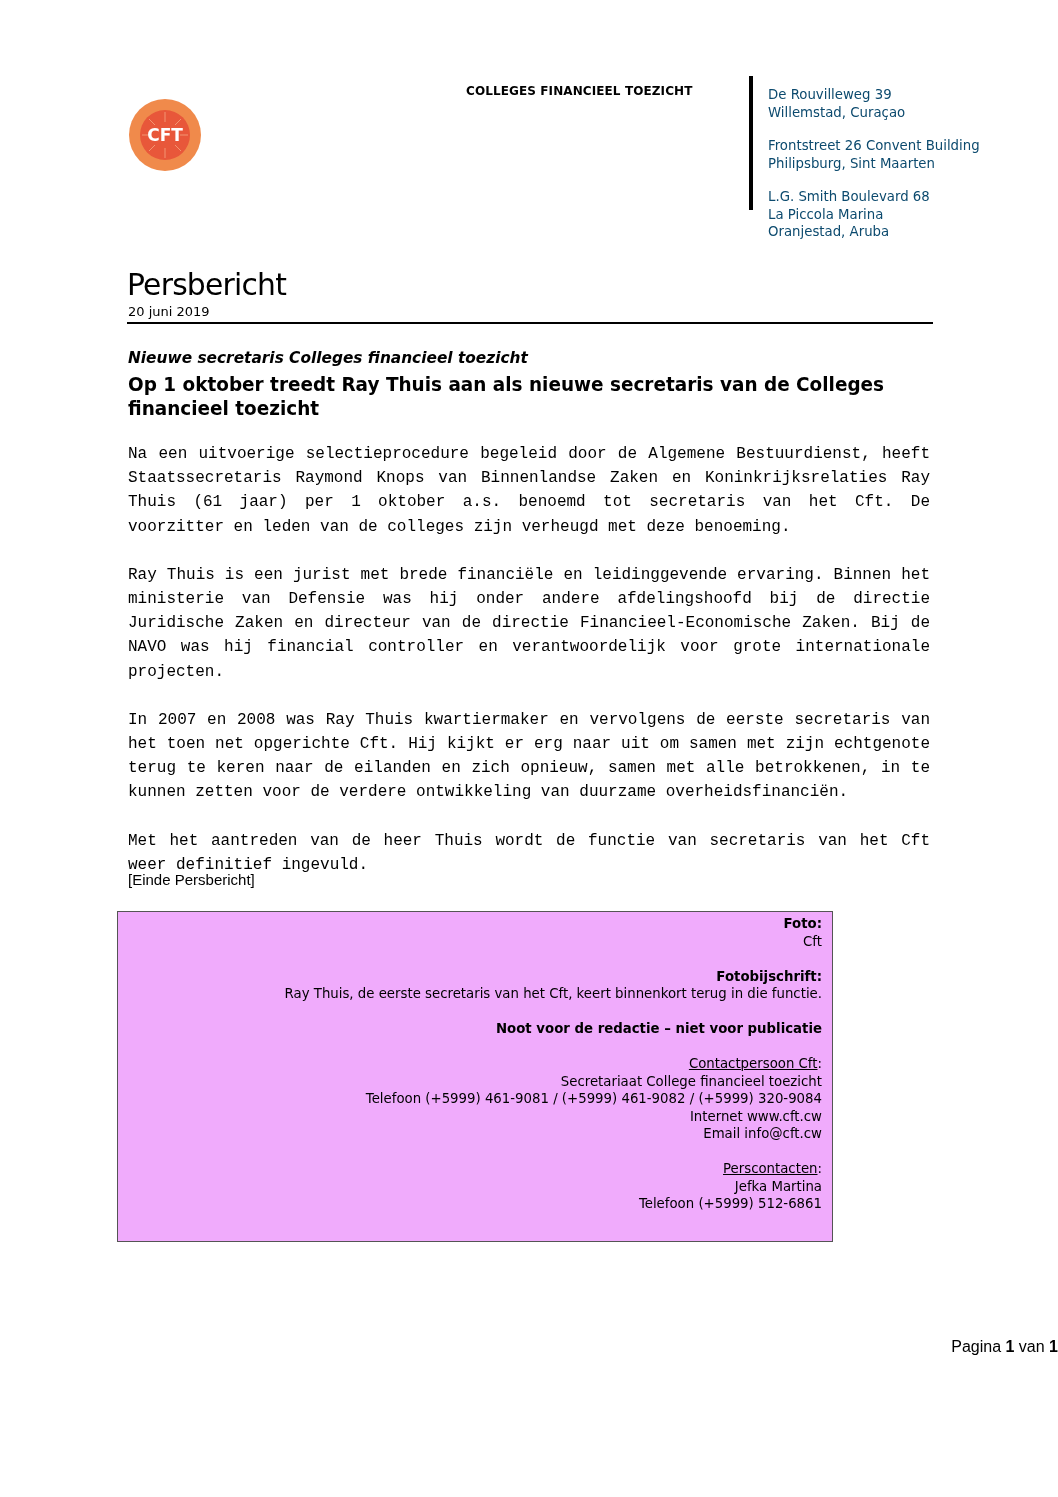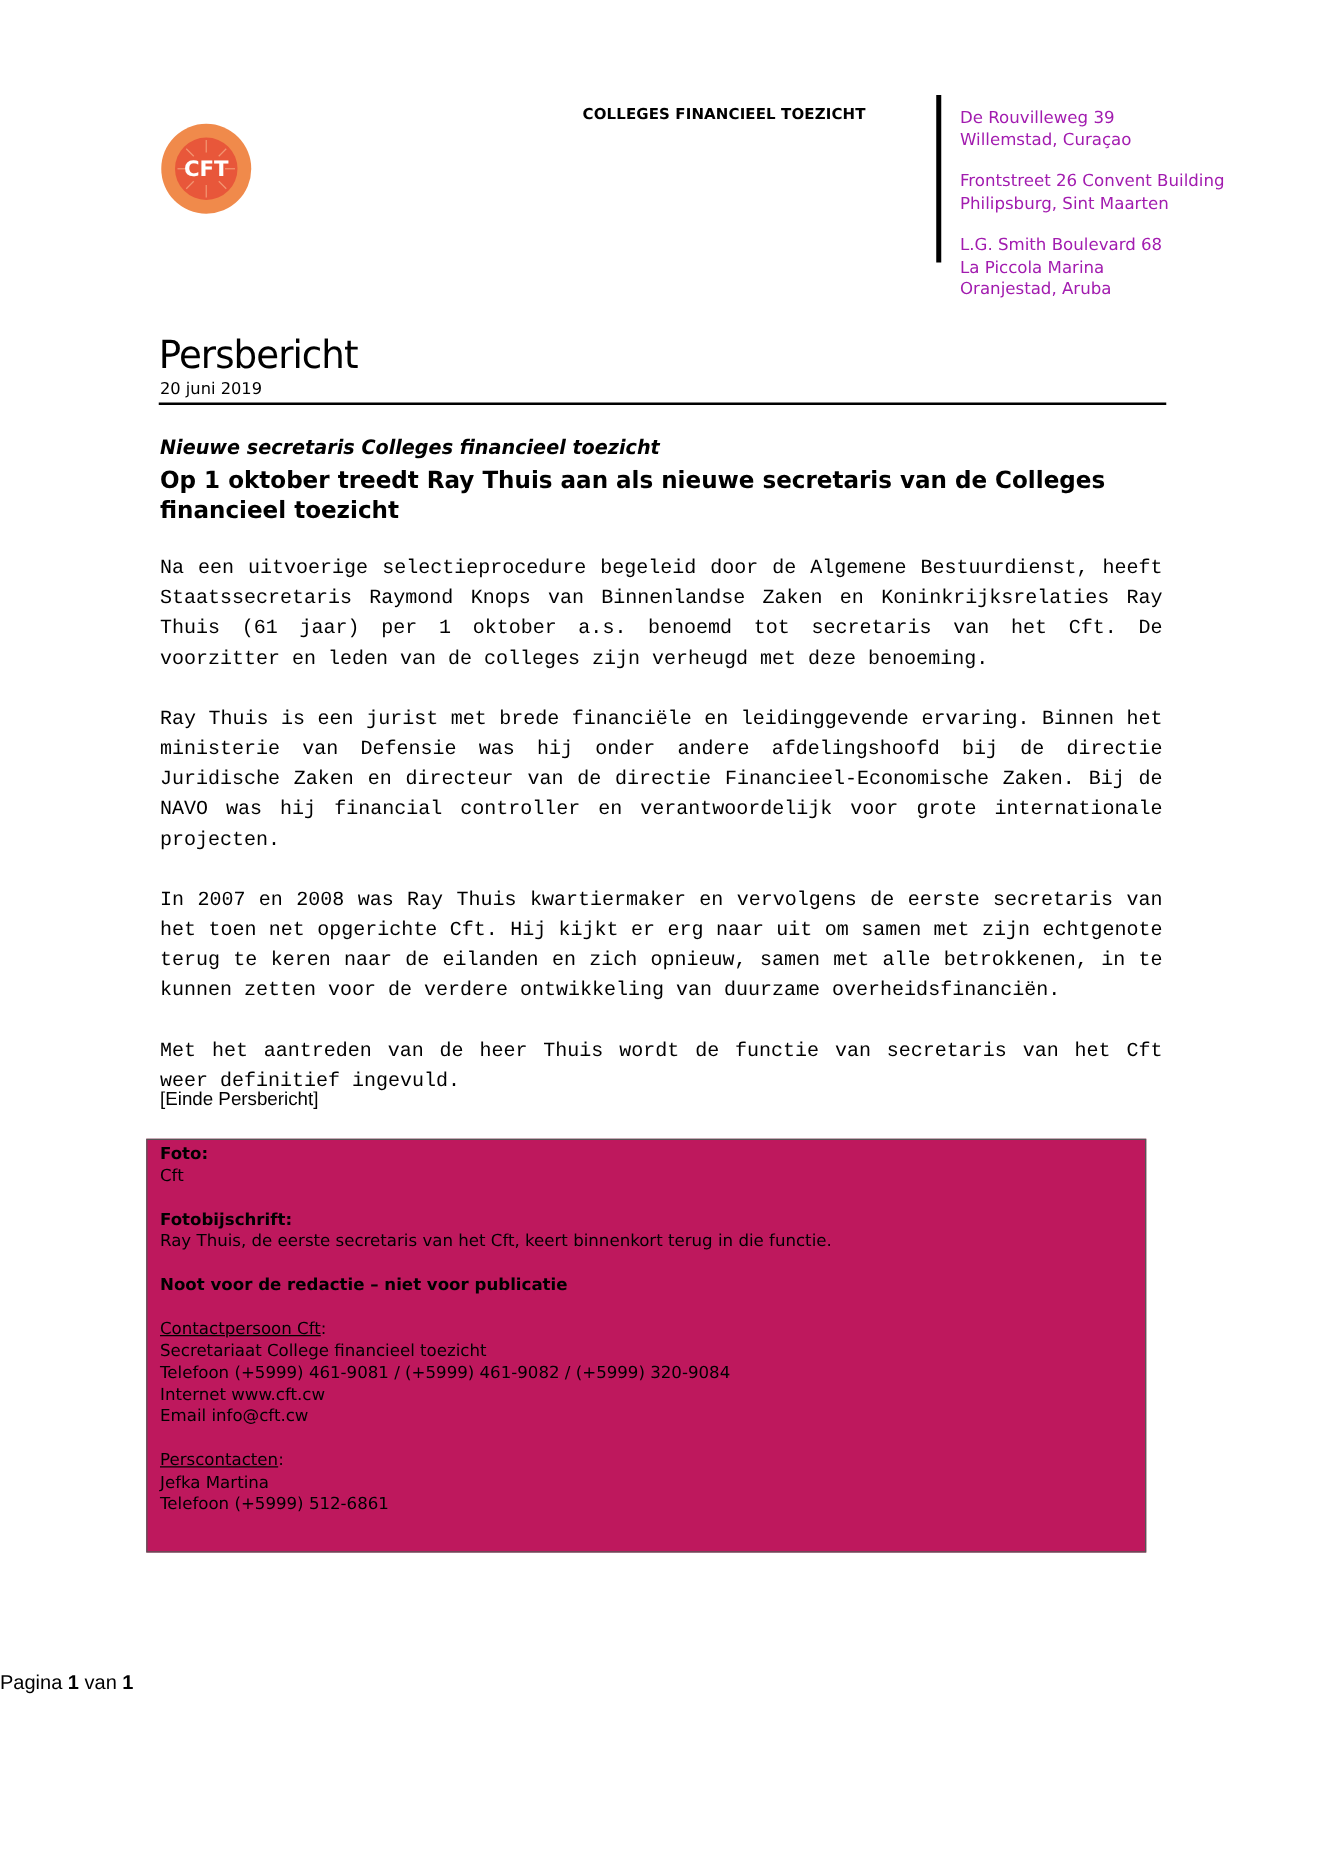--- a/index.html
+++ b/index.html
@@ -1,42 +1,42 @@
 <!DOCTYPE html>
 <html><head>
   <meta charset="utf-8">
   <style>
     html, body { margin: 0; padding: 0; background: #ffffff; }
     body { width: 1058px; height: 1497px; position: relative; overflow: hidden; color: #000; }
 
     .logo { position: absolute; left: 128px; top: 98px; width: 74px; height: 74px; }
     .org-name { position: absolute; left: 466px; top: 84px; font-family: "DejaVu Sans", sans-serif; font-weight: bold; font-size: 12px; letter-spacing: 0.1px; text-align: right; }
     .vbar { position: absolute; left: 749px; top: 76px; width: 4px; height: 134px; background: #000; }
-    .addresses { position: absolute; left: 768px; top: 86px; font-family: "DejaVu Sans", sans-serif; font-size: 13.3px; line-height: 17.5px; color: #a21caf; }
+    .addresses { position: absolute; left: 768px; top: 86px; font-family: "DejaVu Sans", sans-serif; font-size: 13.3px; line-height: 17.5px; color: #0c4a6e; }
     .addr-block { margin-bottom: 16px; }
     .addr-line { display: block; white-space: nowrap; }
 
     .title { position: absolute; left: 127px; top: 266px; font-family: "DejaVu Sans", sans-serif; font-size: 31px; font-weight: normal; letter-spacing: -0.8px; transform: scaleX(0.96); transform-origin: left; }
     .date { position: absolute; left: 128px; top: 304px; font-family: "DejaVu Sans", sans-serif; font-size: 13px; }
     .rule { position: absolute; left: 127px; top: 322px; width: 806px; height: 2px; background: #000; }
 
     .subtitle { position: absolute; left: 128px; top: 348px; font-family: "DejaVu Sans", sans-serif; font-style: italic; font-weight: bold; font-size: 16px; transform: scaleX(0.96); transform-origin: left; }
     .headline { position: absolute; left: 128px; top: 372px; width: 820px; font-family: "DejaVu Sans", sans-serif; font-weight: bold; font-size: 19px; line-height: 24px; transform: scaleX(0.97); transform-origin: left; }
 
     .content { position: absolute; left: 128px; top: 442px; width: 802px; font-family: Liberation Mono, monospace; font-size: 16px; line-height: 24.2px; }
     .para { margin: 0 0 24px 0; text-align: justify; text-align-last: left; }
     .end-note { position: absolute; left: 128px; top: 871px; font-family: "Liberation Sans", sans-serif; font-size: 15px; }
 
-    .box { position: absolute; left: 117px; top: 911px; width: 800px; height: 331px; background: #be185d; border: 1px solid #555; box-sizing: border-box; padding: 3px 10px; font-family: "DejaVu Sans", sans-serif; font-size: 13.3px; line-height: 17.5px; }
+    .box { position: absolute; left: 117px; top: 911px; width: 716px; height: 331px; background: #f0abfc; border: 1px solid #555; box-sizing: border-box; padding: 3px 10px; font-family: "DejaVu Sans", sans-serif; font-size: 13.3px; line-height: 17.5px; text-align: right; }
     .box .label { font-weight: bold; display: block; }
     .box .line { display: block; white-space: nowrap; }
     .box .gap { height: 17.5px; }
     .box .ul { text-decoration: underline; }
 
-    .footer { position: absolute; left: 0; width: 1058px; top: 1338px; text-align: left; font-family: "Liberation Sans", sans-serif; font-size: 16px; }
+    .footer { position: absolute; left: 0; width: 1058px; top: 1338px; text-align: right; font-family: "Liberation Sans", sans-serif; font-size: 16px; }
     .footer b { font-weight: bold; }
   </style>
 </head>
 <body>
 
 <div class="logo">
   <svg width="74" height="74" viewBox="0 0 74 74">
     <circle cx="37" cy="37" r="36" fill="#f08a4b"></circle>
     <circle cx="37" cy="37" r="25" fill="#e8573a"></circle>
     <g stroke="#f7b08a" stroke-width="1" opacity="0.7">

